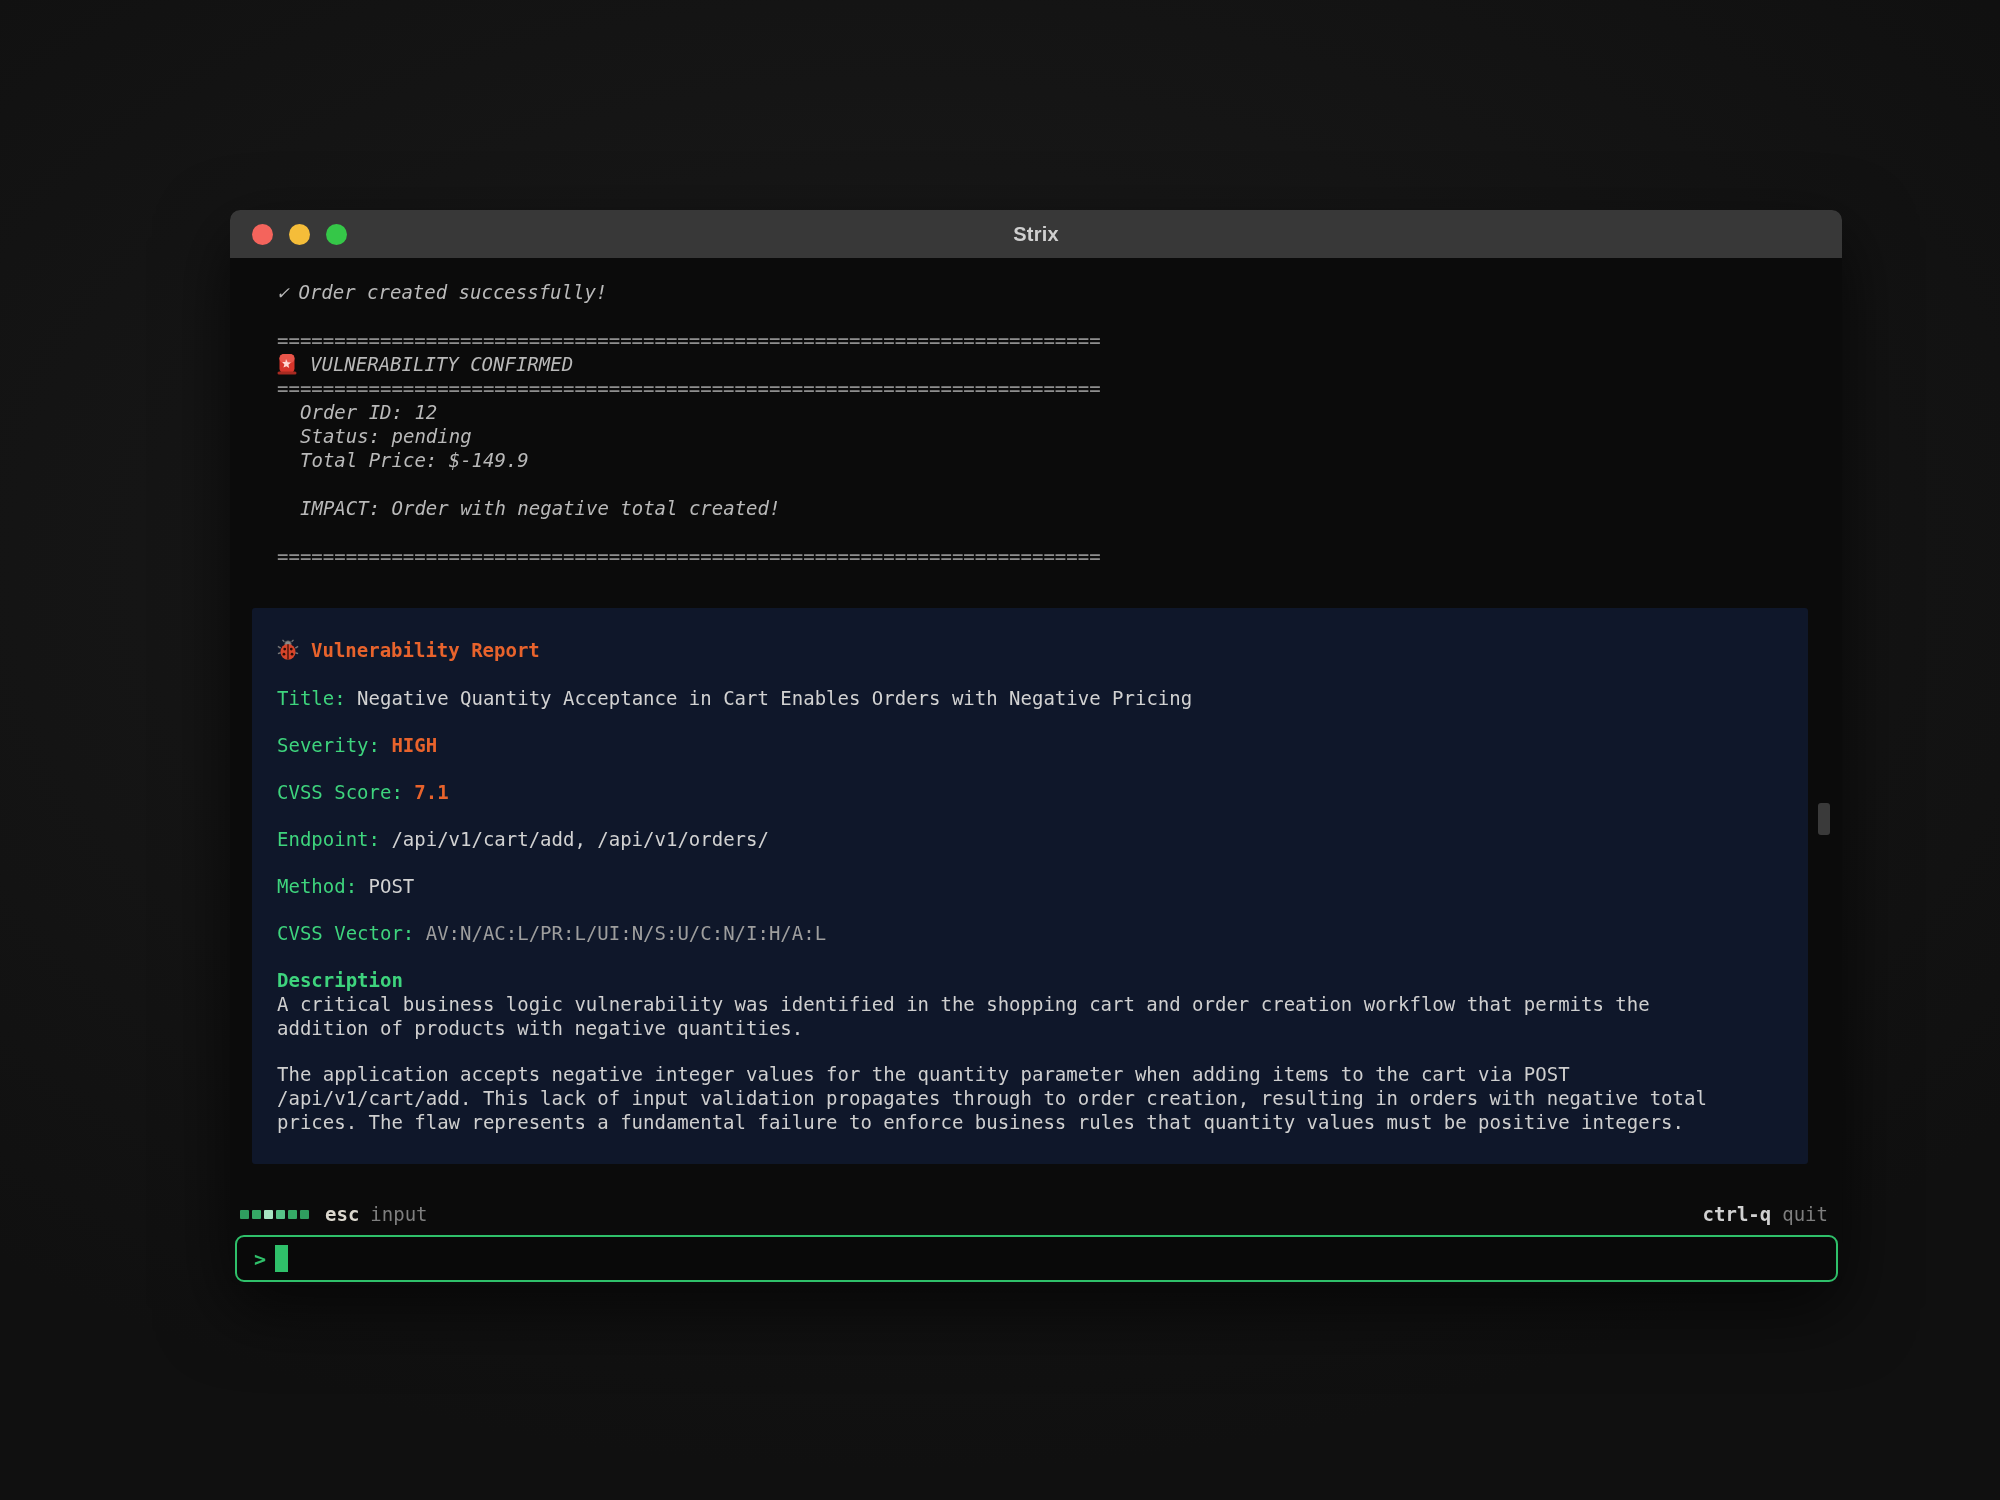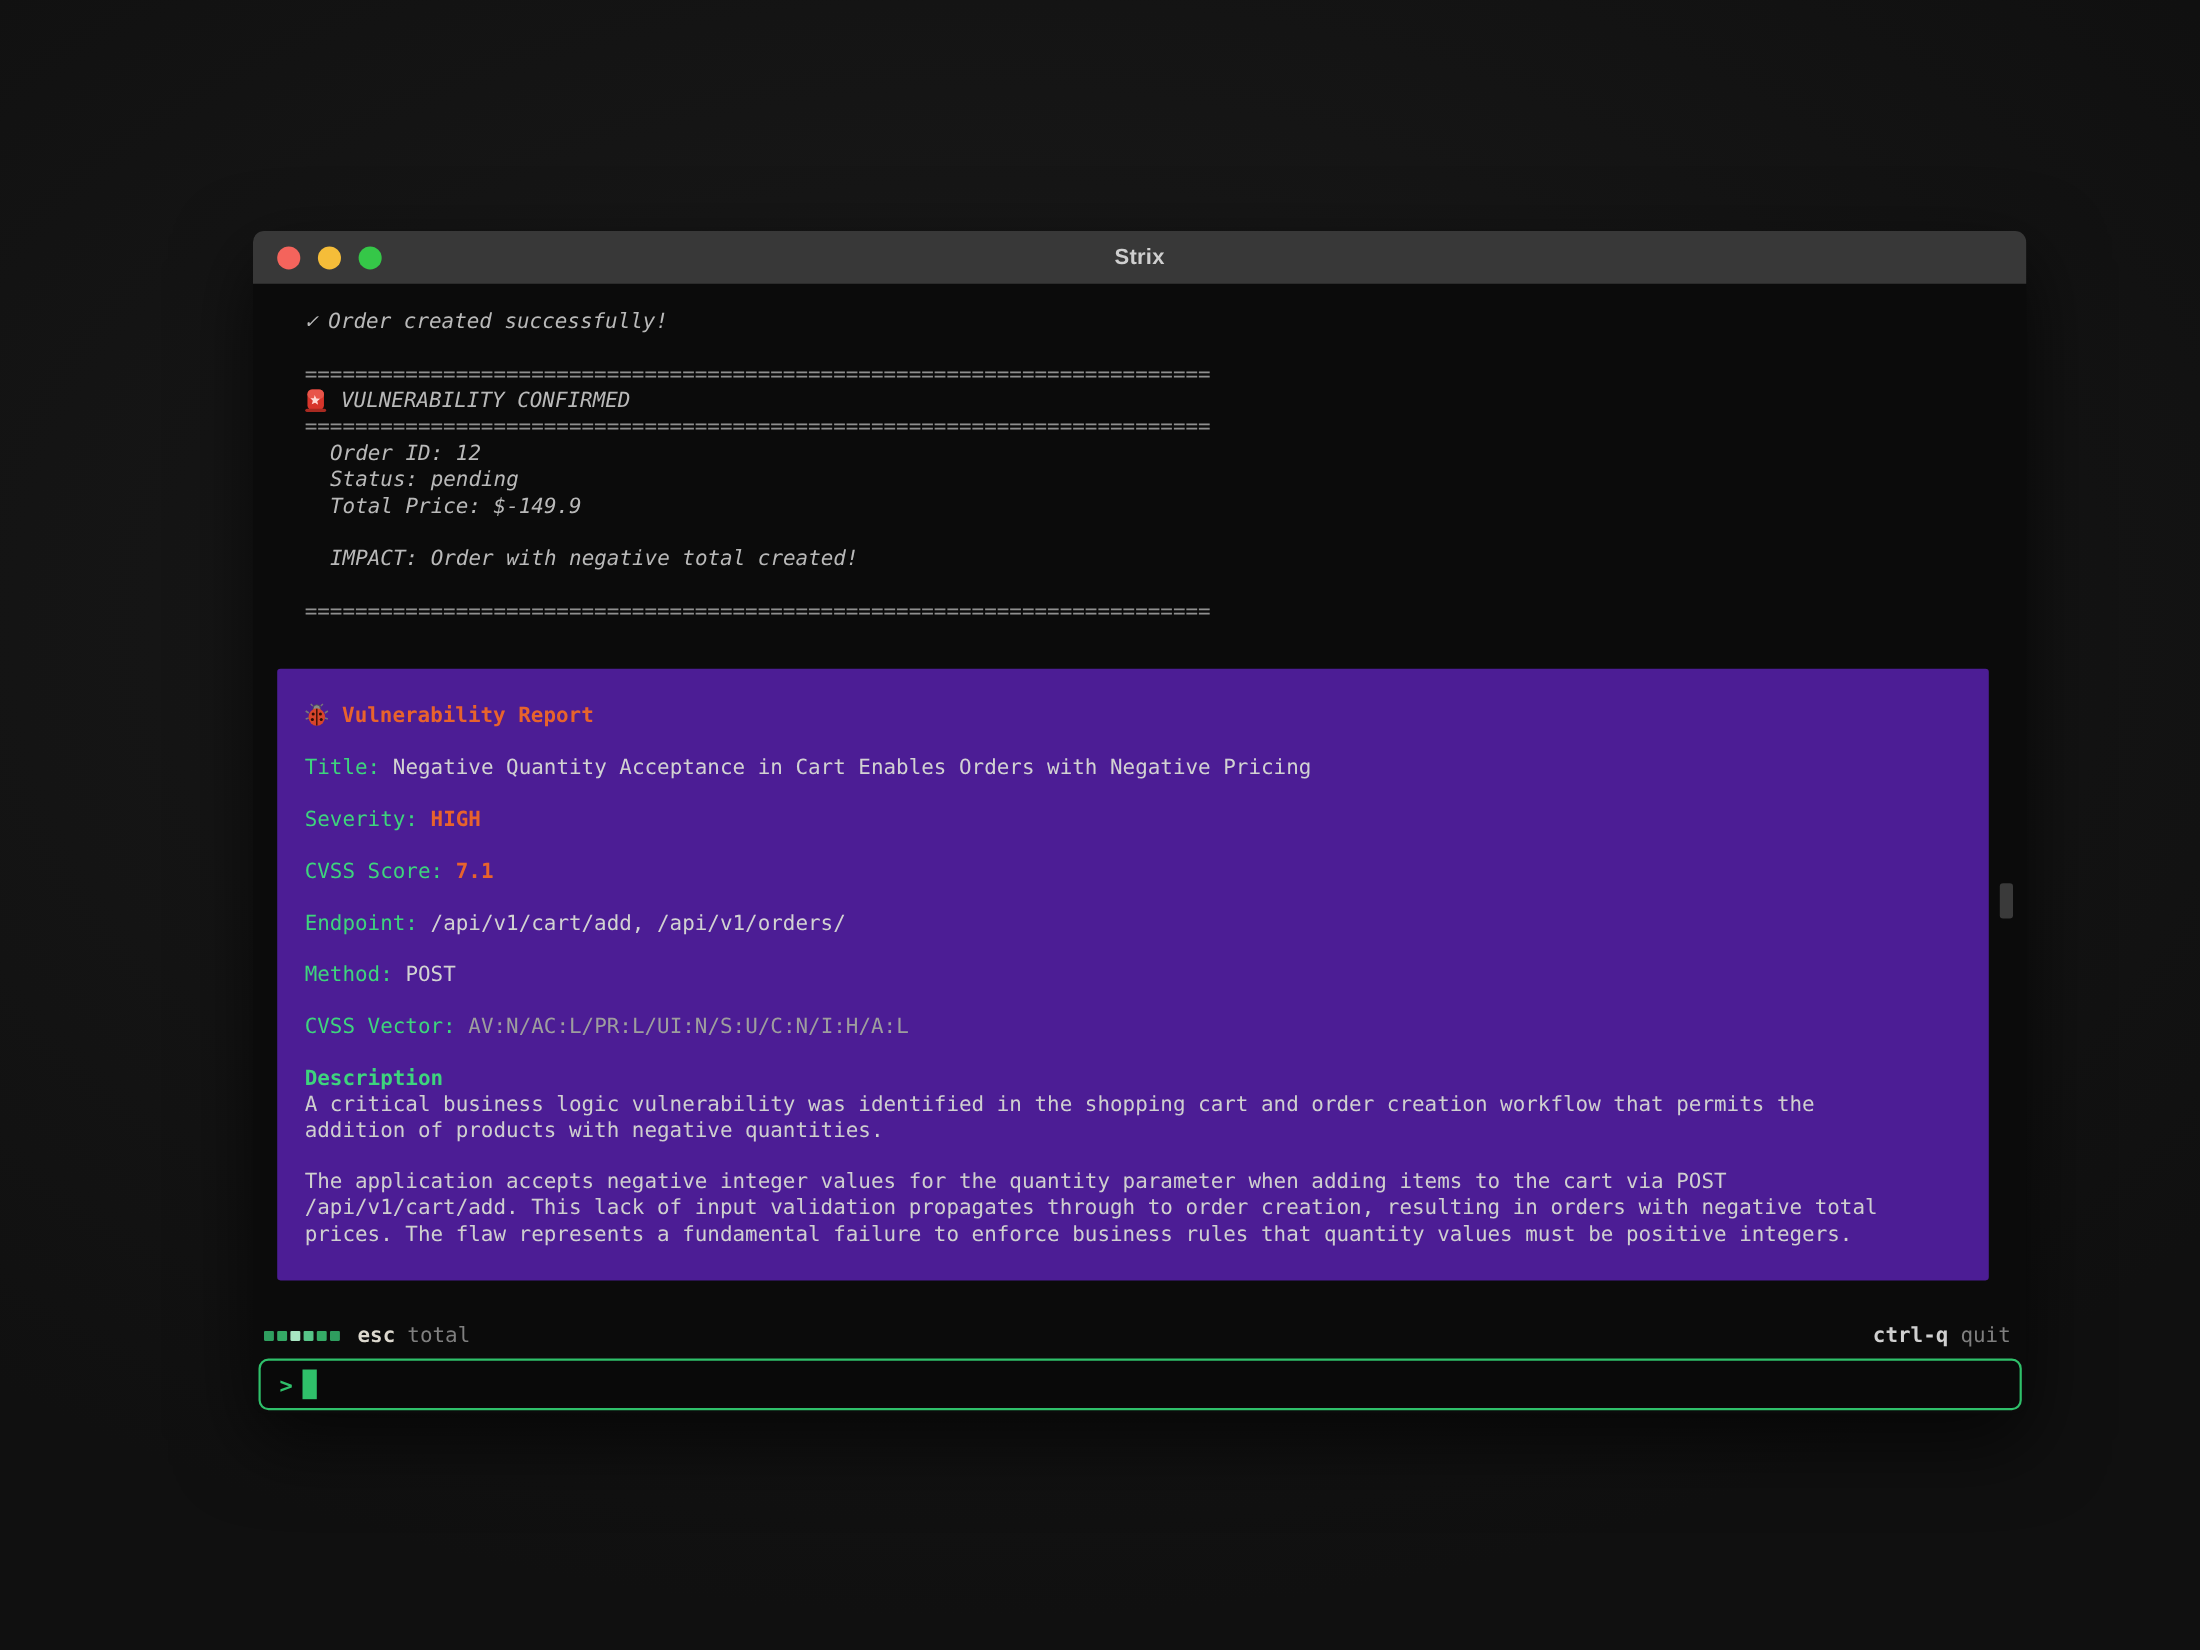--- a/index.html
+++ b/index.html
@@ -36,21 +36,21 @@
   }
   .output { padding:22px 36px 0 47px;font-style:italic; }
   .line { white-space:pre; }
   .blank { height:24px; }
   .sep { color:#8f8f8f; letter-spacing:0; white-space:pre; overflow:hidden; }
   .row { display:flex; align-items:center; gap:13px; }
   .indent { padding-left:23px; }
   .check { color:#b9b9b9; margin-right:10px; }
 
   .panel {
-    margin:16px 34px 11px 22px; background:#4c1d95; border-radius:3px;
+    margin:16px 34px 11px 22px; background:#0f172a; border-radius:3px;
     padding:30px 25px 8px 25px;
   }
   .panel-heading { display:flex; align-items:center; gap:12px; margin-bottom:24px; }
   .panel-heading .ph-text { color:#e8632c; font-weight:bold; }
   .field { margin-bottom:23px; white-space:pre-wrap; }
   .flabel { color:#3ed47d; font-weight:normal; }
   .fval { color:#d2d2d2; }
   .fval.orange { color:#e8632c; font-weight:bold; }
   .fval.dim { color:#9e9e9e; }
   .desc-heading { color:#3ed47d; font-weight:bold; }
@@ -164,21 +164,21 @@
   <div class="statusbar">
     <div class="spinner">
       <span style="background: rgb(47, 158, 95);"></span>
         <span style="background: rgb(53, 170, 102);"></span>
         <span style="background: rgb(168, 230, 194);"></span>
         <span style="background: rgb(87, 196, 136);"></span>
         <span style="background: rgb(53, 170, 102);"></span>
         <span style="background: rgb(47, 158, 95);"></span>
     </div>
     <span class="key-hint">esc</span>
-    <span class="key-action">total</span>
+    <span class="key-action">input</span>
     <span class="sb-spacer"></span>
     <span class="quit-key">ctrl-q</span>
     <span class="key-action">quit</span>
   </div>
 
   <div class="inputbox">
     <span class="prompt">&gt;</span>
     <span class="cursor"></span>
   </div>
 

